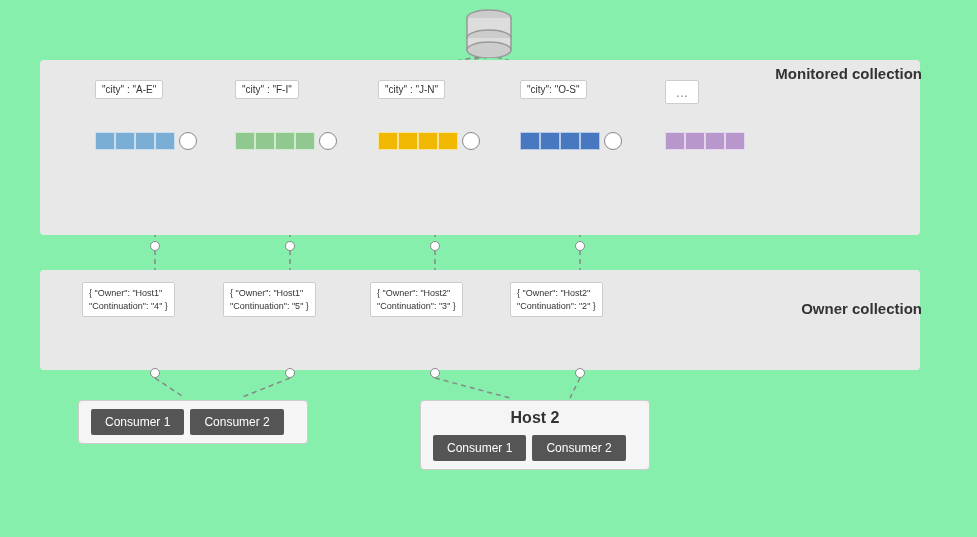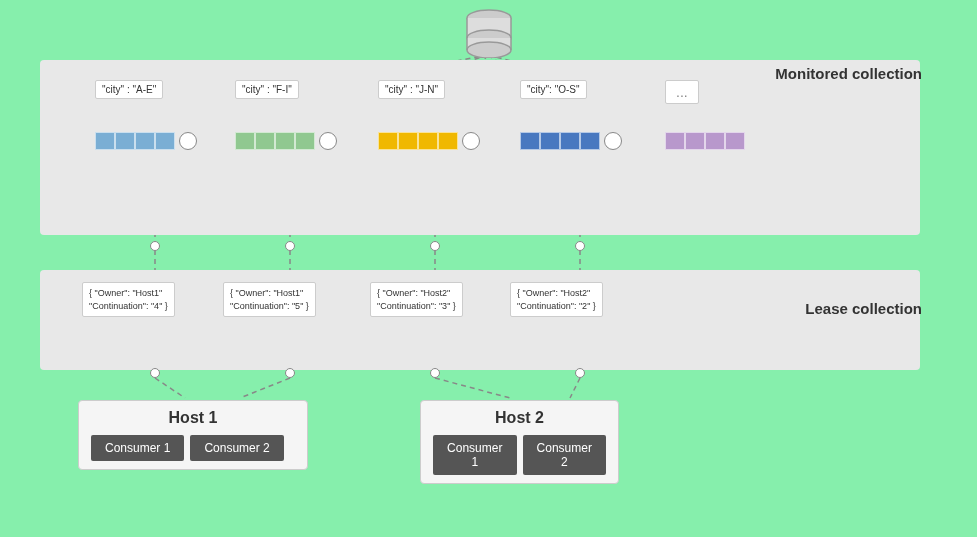--- a/index.html
+++ b/index.html
@@ -273,21 +273,21 @@
     <div class="bar-cell" style="background:#b898cc;"></div>
     <div class="bar-cell" style="background:#b898cc;"></div>
   </div>
 
   <div class="circle-connector" style="left:150px; top:241px;"></div>
   <div class="circle-connector" style="left:285px; top:241px;"></div>
   <div class="circle-connector" style="left:430px; top:241px;"></div>
   <div class="circle-connector" style="left:575px; top:241px;"></div>
 
   <div class="lease-section"></div>
-  <div class="lease-label">Lease collection</div>
+  <div class="lease-label">Owner collection</div>
 
   <div class="lease-card" style="left:82px;">
     <div>{ "Owner": "Host1"</div>
     <div>"Continuation": "4" }</div>
   </div>
 
   <div class="lease-card" style="left:223px;">
     <div>{ "Owner": "Host1"</div>
     <div>"Continuation": "5" }</div>
   </div>
@@ -301,28 +301,27 @@
     <div>{ "Owner": "Host2"</div>
     <div>"Continuation": "2" }</div>
   </div>
 
   <div class="circle-connector" style="left:150px; top:368px;"></div>
   <div class="circle-connector" style="left:285px; top:368px;"></div>
   <div class="circle-connector" style="left:430px; top:368px;"></div>
   <div class="circle-connector" style="left:575px; top:368px;"></div>
 
   <div class="host-box" style="left:78px; width:230px;">
-    <div class="host-title">Host 1</div>
     <div class="consumer-buttons">
       <button class="consumer-btn">Consumer 1</button>
       <button class="consumer-btn">Consumer 2</button>
     </div>
   </div>
 
-  <div class="host-box" style="left:420px; width:199px;">
+  <div class="host-box" style="left:420px; width:230px;">
     <div class="host-title">Host 2</div>
     <div class="consumer-buttons">
       <button class="consumer-btn">Consumer 1</button>
       <button class="consumer-btn">Consumer 2</button>
     </div>
   </div>
 
 </div>
 
 </body></html>

